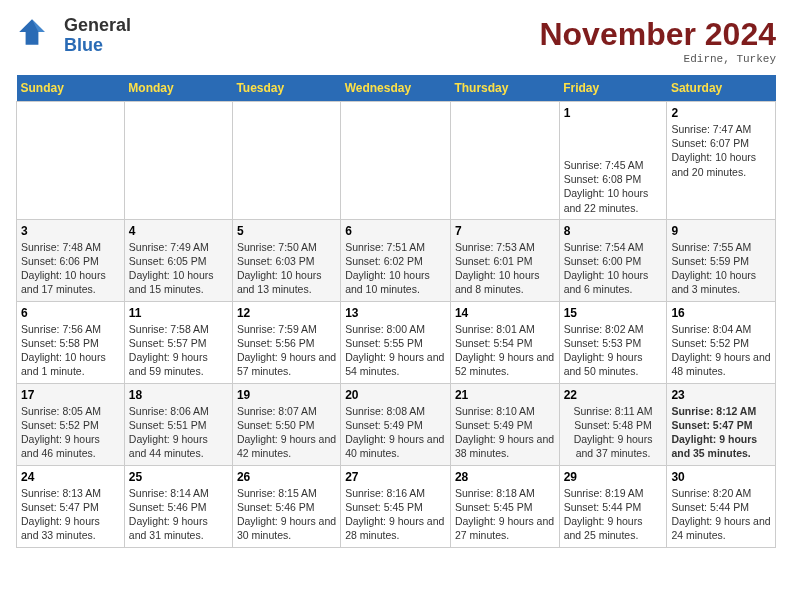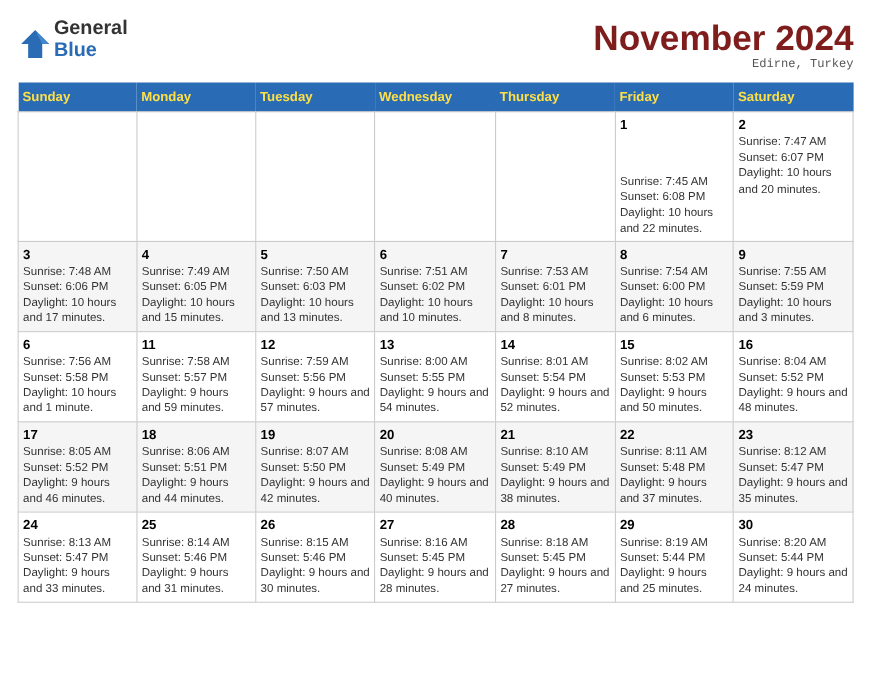--- a/index.html
+++ b/index.html
@@ -11,22 +11,22 @@
       padding: 16px;
     }
     .header-area {
       display: flex;
       justify-content: space-between;
       align-items: flex-start;
       margin-bottom: 10px;
     }
     .logo {
       display: flex;
-      align-items: flex-end;
-      gap: 1px;
+      align-items: flex-start;
+      gap: 16px;
     }
     .logo-text {
       font-size: 18px;
       font-weight: bold;
       line-height: 1.1;
     }
     .logo-general { color: #333; }
     .logo-blue { color: #2a6bb5; }
     .logo-icon {
       width: 32px;
@@ -250,27 +250,27 @@
 Daylight: 9 hours and 40 minutes.</div>
         </td>
         <td>
           <div class="day-num">21</div>
           <div class="day-info" style="white-space: pre-line;">Sunrise: 8:10 AM
 Sunset: 5:49 PM
 Daylight: 9 hours and 38 minutes.</div>
         </td>
         <td>
           <div class="day-num">22</div>
-          <div class="day-info" style="white-space: pre-line;">Sunrise: 8:11 AM
+          <div class="day-info" style="white-space: pre-line; text-align: center;">Sunrise: 8:11 AM
 Sunset: 5:48 PM
 Daylight: 9 hours and 37 minutes.</div>
         </td>
         <td>
           <div class="day-num">23</div>
-          <div class="day-info" style="white-space: pre-line;">Sunrise: 8:12 AM
+          <div class="day-info" style="white-space: pre-line; font-weight: bold;">Sunrise: 8:12 AM
 Sunset: 5:47 PM
 Daylight: 9 hours and 35 minutes.</div>
         </td>
       </tr>
       <tr>
         <td>
           <div class="day-num">24</div>
           <div class="day-info" style="white-space: pre-line;">Sunrise: 8:13 AM
 Sunset: 5:47 PM
 Daylight: 9 hours and 33 minutes.</div>

